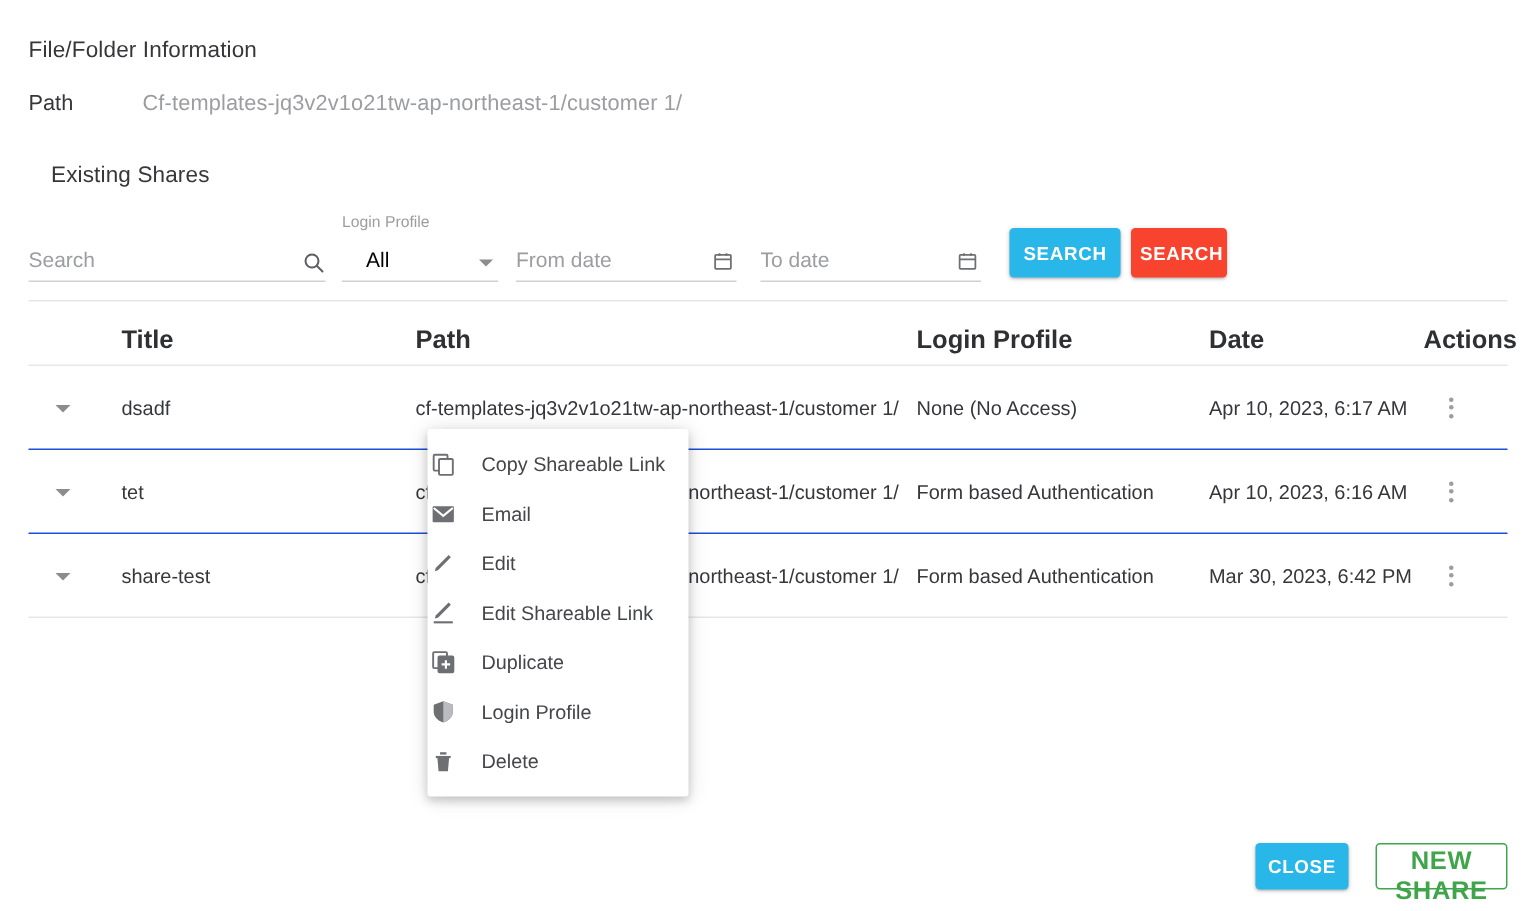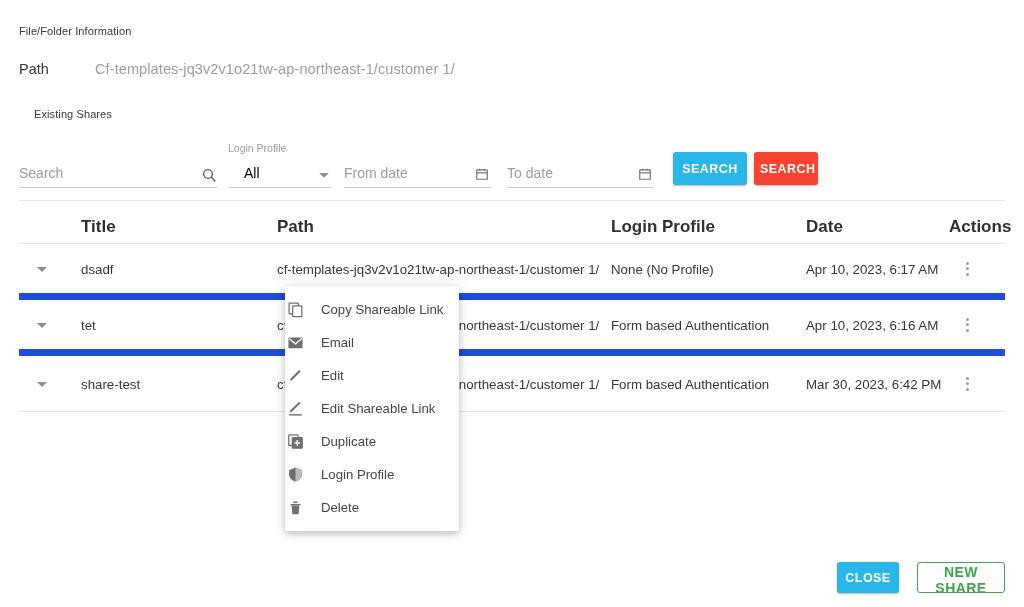--- a/index.html
+++ b/index.html
@@ -9,21 +9,21 @@
     background: #ffffff;
     font-family: "Liberation Sans", sans-serif;
     color: #2f3033;
     overflow: hidden;
   }
   .page { position: relative; width: 1024px; height: 607px; background:#fff; }
 
   
   .section-title {
     position: absolute;
-    font-size: 11px;
+    font-size: 15px;
     color: #35373b;
     letter-spacing: .1px;
   }
   #ffi { left: 19px; top: 25px; }
   #existing { left: 34px; top: 108px; }
 
   .path-label {
     position: absolute; left: 19px; top: 61px;
     font-size: 14.5px; color: #35373b; font-weight: 400;
   }
@@ -85,21 +85,21 @@
     position: relative; height: 44px;
     border-top: 1px solid #e6e7e9;
     border-bottom: 1px solid #e6e7e9;
   }
   .th {
     position: absolute; top: 16px;
     font-size: 17px; font-weight: 700; color: #2f3033;
   }
   .row {
     position: relative; height: 56px;
-    border-bottom: 7px solid #1d4ed8;
+    border-bottom: 1px solid #1d4ed8;
   }
   .row:last-child { border-bottom: 1px solid #e6e7e9; }
   .cell {
     position: absolute; top: 50%; transform: translateY(-50%);
     font-size: 13.3px; color: #35373b; white-space: nowrap;
   }
   .c-expand { left: 18px; width: 20px; height: 20px; }
   .c-title  { left: 62px; }
   .c-path   { left: 258px; }
   .c-profile{ left: 592px; }
@@ -152,21 +152,21 @@
     left: 837px; top: 562px; width: 62px; height: 31px;
     background: #29b6e8;
   }
   #btn-newshare {
     position: absolute;
     left: 917px; top: 562px; width: 88px; height: 31px;
     background: #fff;
     border: 1px solid #3fa54a;
     border-radius: 3px;
     color: #3fa54a;
-    font-size: 14px; font-weight: 700; letter-spacing: .45px;
+    font-size: 17px; font-weight: 700; letter-spacing: .45px;
     font-family: "Liberation Sans", sans-serif;
     cursor: pointer;
   }
 </style>
 </head>
 <body>
 
 <div class="page">
 
   <div class="section-title" id="ffi">File/Folder Information</div>
@@ -232,21 +232,21 @@
       <div class="th th-date">Date</div>
       <div class="th th-actions">Actions</div>
     </div>
 
     <div class="row">
       <div class="cell c-expand">
           <div class="caret"></div>
         </div>
       <div class="cell c-title">dsadf</div>
       <div class="cell c-path">cf-templates-jq3v2v1o21tw-ap-northeast-1/customer 1/</div>
-      <div class="cell c-profile">None (No Profile)</div>
+      <div class="cell c-profile">None (No Access)</div>
       <div class="cell c-date">Apr 10, 2023, 6:17 AM</div>
       <div class="cell c-actions">
           <div class="kebab">
             <i></i>
             <i></i>
             <i></i>
           </div>
         </div>
     </div>
 

